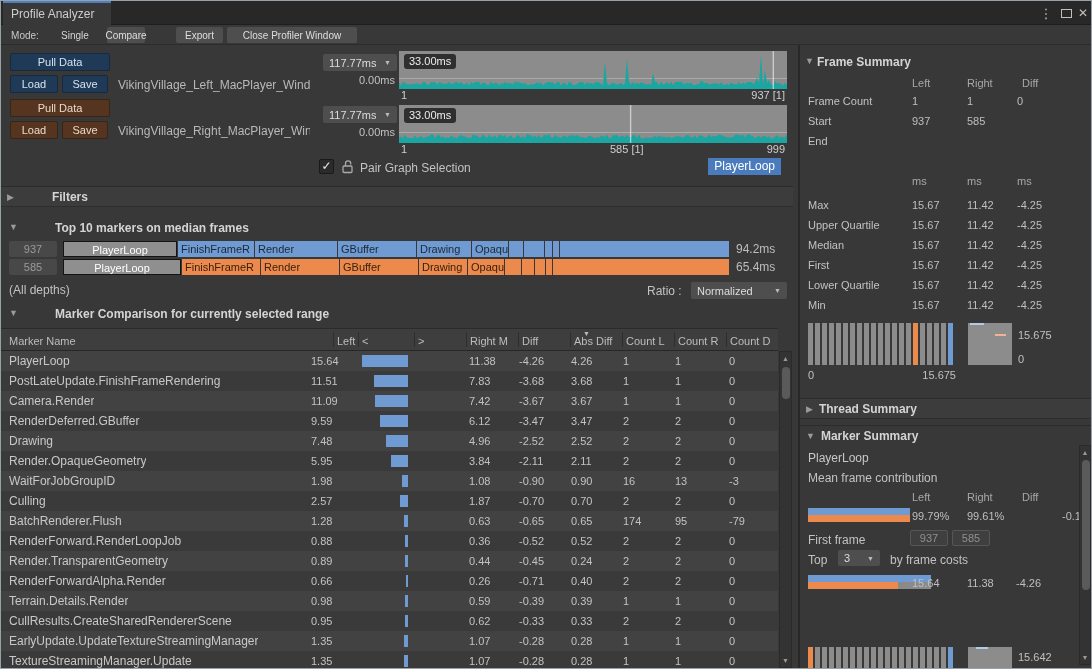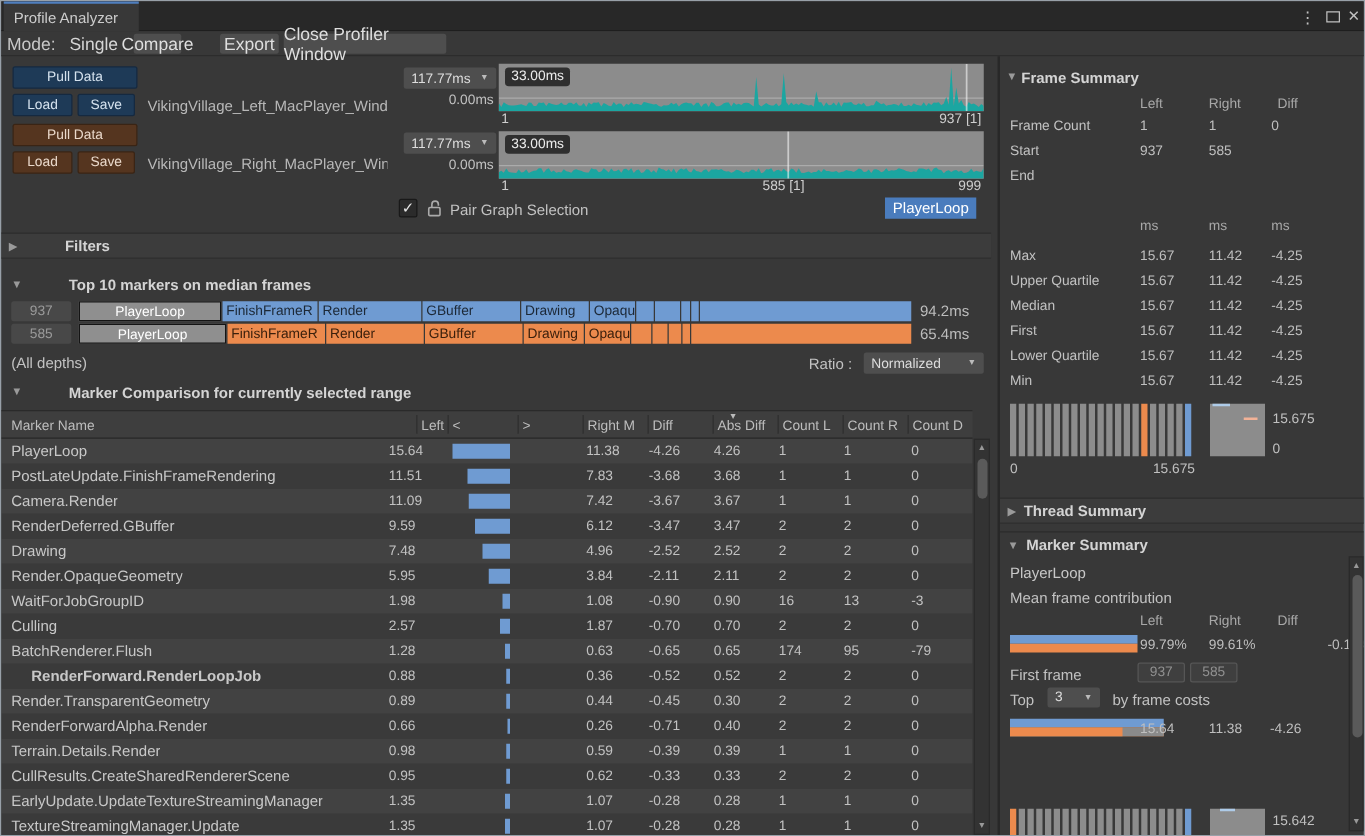--- a/index.html
+++ b/index.html
@@ -9,21 +9,21 @@
   
   .tabbar{position:absolute;left:0;top:0;width:100%;height:24px;background:#282828;border-bottom:1px solid #1e1e1e;}
   .tab{position:absolute;left:2px;top:0;width:108px;height:24px;background:#383838;border-top:2px solid #4f7fbf;
     display:flex;align-items:center;padding-left:8px;font-size:12px;color:#cccccc;}
   .winctl{position:absolute;top:3px;height:18px;display:flex;align-items:center;justify-content:center;color:#c0c0c0;}
   .ctl-menu{left:1038px;width:14px;font-size:13px;}
   .ctl-max{left:1057px;width:16px;}
   .ctl-max i{display:block;width:11px;height:9px;border:1px solid #c0c0c0;}
   .ctl-close{left:1074px;width:16px;font-size:12px;}
   
-  .toolbar{position:absolute;left:0;top:24px;width:100%;height:20px;background:#383838;border-bottom:1px solid #2c2c2c;font-size:14px;}
+  .toolbar{position:absolute;left:0;top:24px;width:100%;height:20px;background:#383838;border-bottom:1px solid #2c2c2c;font-size:10px;}
   .tb-item{position:absolute;top:2px;height:16px;display:flex;align-items:center;justify-content:center;}
   .tb-btn{background:#4e4e4e;border-radius:2px;color:#dfdfdf;}
   
   .left-pane{position:absolute;left:0;top:44px;width:792px;height:623px;overflow:hidden;}
   .right-pane{position:absolute;left:797px;top:44px;width:293px;height:623px;border-left:2px solid #282828;overflow:hidden;font-size:11px;}
   
   .btn{position:absolute;display:flex;align-items:center;justify-content:center;font-size:11px;height:18px;border-radius:2px;
     background:#4e4e4e;color:#dfdfdf;}
   .btn.blue{background:#1e3a57;color:#d5e2ee;border:1px solid #152940;}
   .btn.brown{background:#55351f;color:#ead9cb;border:1px solid #3a2414;}
@@ -341,37 +341,37 @@
           <div class="cell " style="left: 310px;">1.28</div>
           <div class="row-bar" style="left: 403px; width: 4px; background: rgb(111, 155, 210);"></div>
           <div class="cell " style="left: 468px;">0.63</div>
           <div class="cell " style="left: 518px;">-0.65</div>
           <div class="cell " style="left: 570px;">0.65</div>
           <div class="cell " style="left: 622px;">174</div>
           <div class="cell " style="left: 674px;">95</div>
           <div class="cell " style="left: 728px;">-79</div>
         </div>
         <div class="mc-row even">
-          <div class="cell cname" style="left: 24px; font-weight: bold;">RenderForward.RenderLoopJob</div>
+          <div class="cell cname" style="left: 8px;">RenderForward.RenderLoopJob</div>
           <div class="cell " style="left: 310px;">0.88</div>
           <div class="row-bar" style="left: 404px; width: 3px; background: rgb(111, 155, 210);"></div>
           <div class="cell " style="left: 468px;">0.36</div>
           <div class="cell " style="left: 518px;">-0.52</div>
           <div class="cell " style="left: 570px;">0.52</div>
           <div class="cell " style="left: 622px;">2</div>
           <div class="cell " style="left: 674px;">2</div>
           <div class="cell " style="left: 728px;">0</div>
         </div>
         <div class="mc-row odd">
           <div class="cell cname" style="left: 8px;">Render.TransparentGeometry</div>
           <div class="cell " style="left: 310px;">0.89</div>
           <div class="row-bar" style="left: 404px; width: 3px; background: rgb(111, 155, 210);"></div>
           <div class="cell " style="left: 468px;">0.44</div>
           <div class="cell " style="left: 518px;">-0.45</div>
-          <div class="cell " style="left: 570px;">0.30</div>
+          <div class="cell " style="left: 570px;">0.24</div>
           <div class="cell " style="left: 622px;">2</div>
           <div class="cell " style="left: 674px;">2</div>
           <div class="cell " style="left: 728px;">0</div>
         </div>
         <div class="mc-row even">
           <div class="cell cname" style="left: 8px;">RenderForwardAlpha.Render</div>
           <div class="cell " style="left: 310px;">0.66</div>
           <div class="row-bar" style="left: 405px; width: 2px; background: rgb(111, 155, 210);"></div>
           <div class="cell " style="left: 468px;">0.26</div>
           <div class="cell " style="left: 518px;">-0.71</div>

